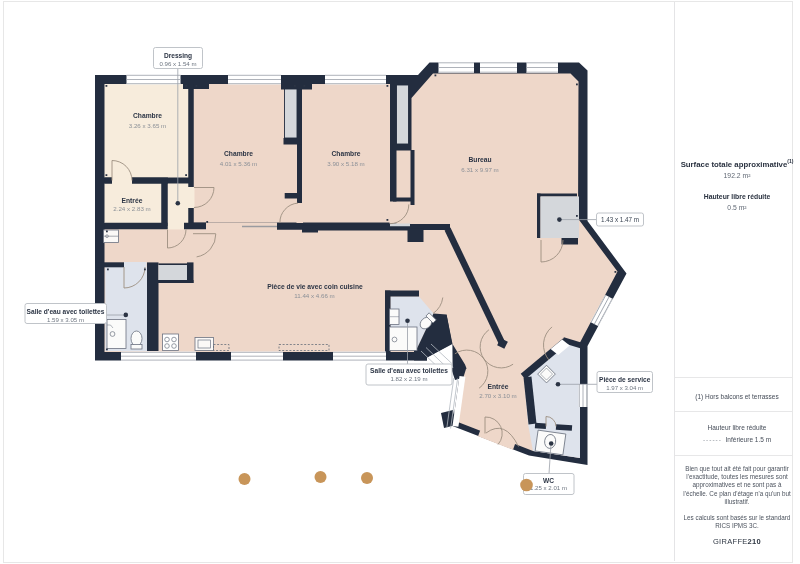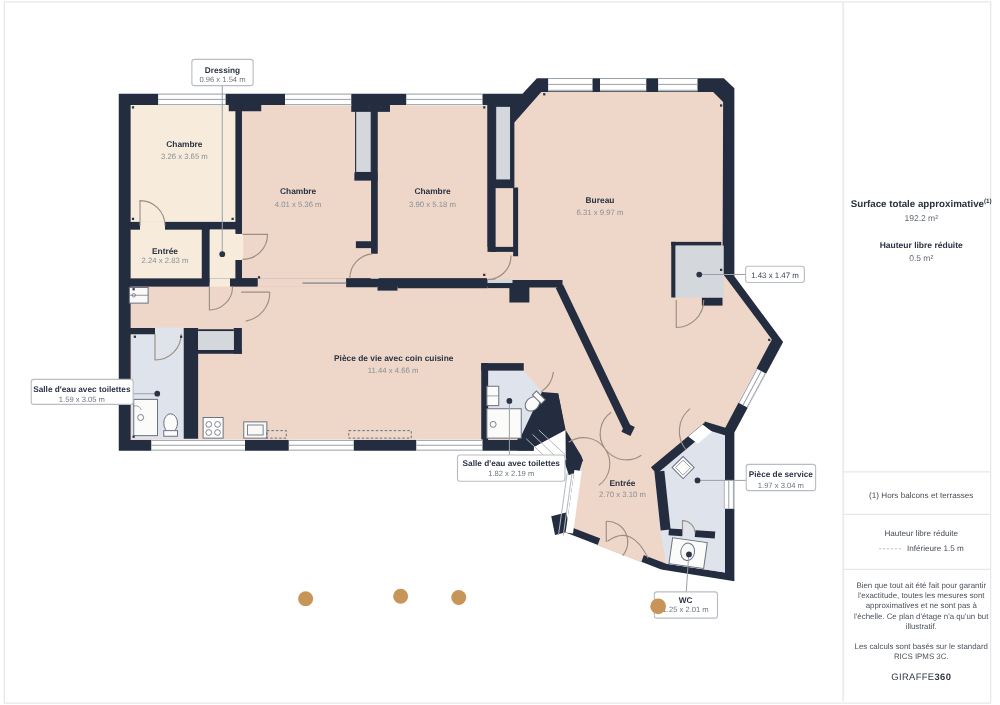--- a/index.html
+++ b/index.html
@@ -432,14 +432,14 @@
   <div class="sb" style="top:423.5px;font-size:6.5px;color:#454c58;">Hauteur libre réduite</div>
 
   <div class="sb" style="top:435.5px;font-size:6.5px;color:#454c58;"><span style="letter-spacing:1px;color:#8d939c;">------</span>&nbsp;&nbsp;Inférieure 1.5 m</div>
 
   <div style="position:absolute;left:675px;top:455px;width:117px;height:1px;background:#e7e7e8"></div>
 
   <div class="sb" style="top:464.5px;left:681px;width:112px;font-size:6.3px;line-height:8.35px;color:#4c535e;white-space:nowrap;">Bien que tout ait été fait pour garantir<br>l'exactitude, toutes les mesures sont<br>approximatives et ne sont pas à<br>l'échelle. Ce plan d'étage n'a qu'un but<br>illustratif.</div>
 
   <div class="sb" style="top:513.5px;left:681px;width:112px;font-size:6.3px;line-height:8.35px;color:#4c535e;white-space:nowrap;">Les calculs sont basés sur le standard<br>RICS IPMS 3C.</div>
 
-  <div class="sb" style="top:537px;font-size:7.5px;letter-spacing:0.3px;color:#2f3743;">GIRAFFE<b>360</b></div>
+  <div class="sb" style="top:537px;font-size:7.5px;letter-spacing:0.3px;color:#2f3743;">GIRAFFE<b>210</b></div>
 </div>
 
 </body></html>

